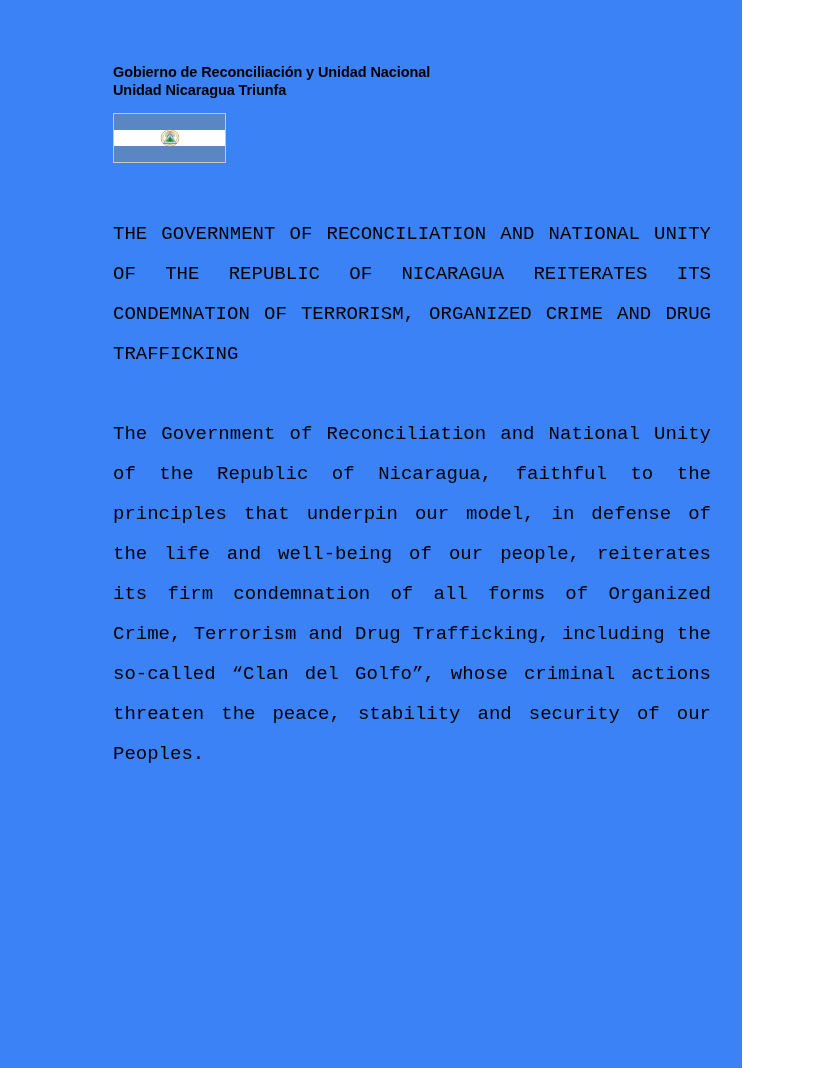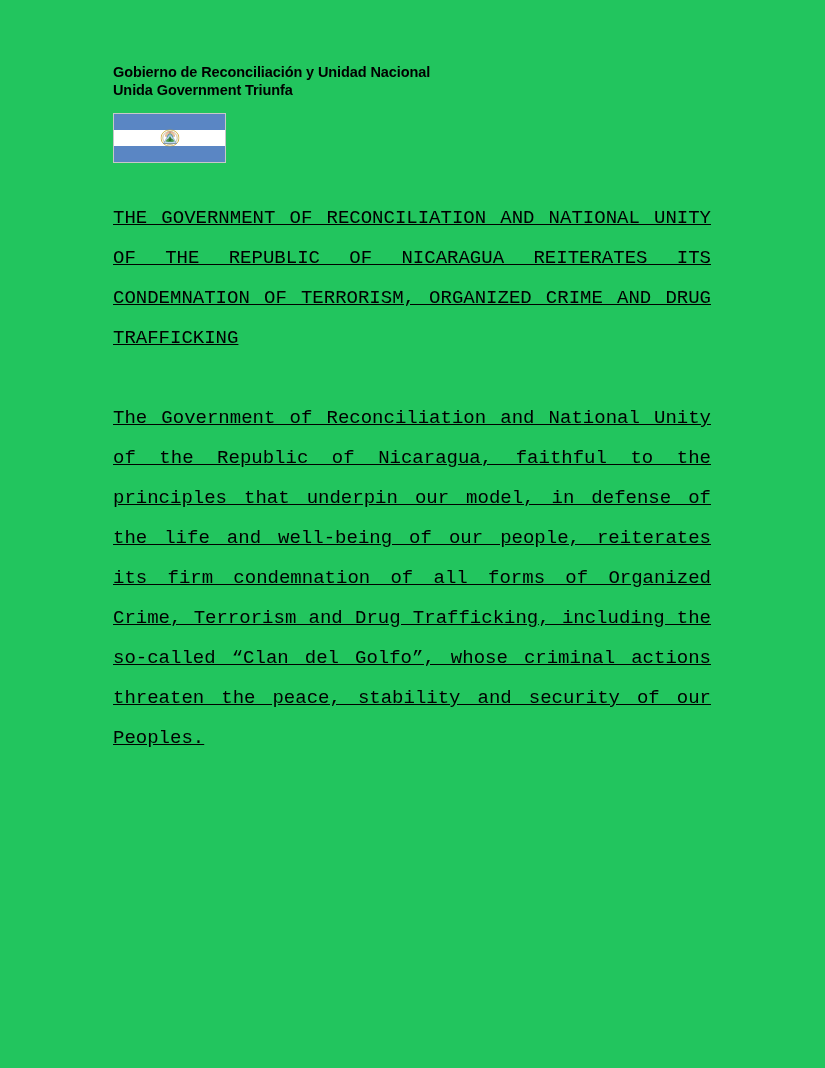--- a/index.html
+++ b/index.html
@@ -12,23 +12,23 @@
     height: 1068px;
     position: relative;
     overflow: hidden;
     font-family: "Liberation Serif", serif;
   }
 
   .page {
     position: absolute;
     top: 0;
     left: 0;
-    width: 825px;
+    width: 742px;
     height: 1068px;
-    background: #22c55e;
+    background: #3b82f6;
   }
 
   
   .letterhead {
     position: absolute;
     left: 113px;
     top: 64px;
     width: 600px;
   }
   .letterhead-line {
@@ -69,23 +69,22 @@
     top: 50%;
     transform: translate(-50%, -50%);
     width: 19px;
     height: 17px;
   }
 
   
   .doc-body {
     position: absolute;
     left: 113px;
-    top: 198px;
+    top: 214px;
     width: 598px;
-    text-decoration: underline;
   }
   .tblock {
     font-family: "Liberation Mono", "DejaVu Sans Mono", monospace;
     font-size: 19px;
     line-height: 40px;
     color: #000000;
     text-align: justify;
     text-justify: inter-word;
     margin: 0;
     -webkit-hyphens: none;
@@ -104,21 +103,21 @@
     width: 100%;
   }
 </style>
 </head>
 <body>
 
 <div class="page">
 
   <div class="letterhead">
     <div class="letterhead-line">Gobierno de Reconciliación y Unidad Nacional</div>
-    <div class="letterhead-line">Unida Government Triunfa</div>
+    <div class="letterhead-line">Unidad Nicaragua Triunfa</div>
   </div>
 
   <div class="flag">
     <div class="flag-band"></div>
     <div class="flag-band flag-band-white">
       <svg class="flag-emblem" viewBox="0 0 38 34">
         <ellipse cx="19" cy="17" rx="18" ry="16.5" fill="none" stroke="#c9a227" stroke-width="1.6"></ellipse>
         <ellipse cx="19" cy="17" rx="14.5" ry="13.2" fill="#ffffff" stroke="#8a7320" stroke-width="0.9"></ellipse>
         <path d="M19 5 L32 28 L6 28 Z" fill="#bcd8ef" stroke="#4a6a86" stroke-width="0.8"></path>
         <path d="M19 13 L26 24 L12 24 Z" fill="#3f8f3f"></path>

